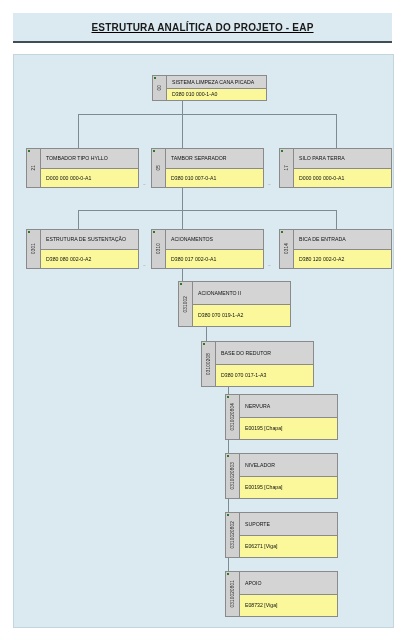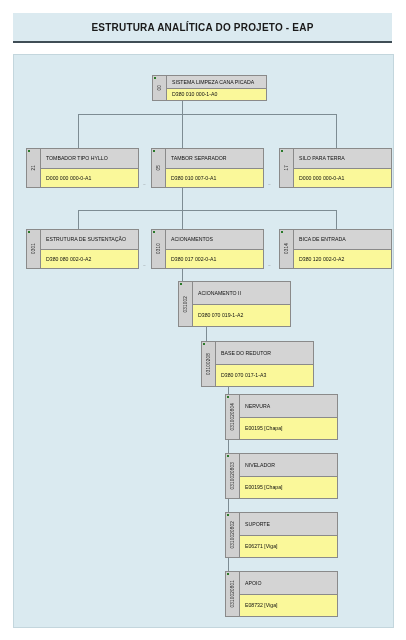--- a/index.html
+++ b/index.html
@@ -9,21 +9,21 @@
     font-family:"Liberation Sans", sans-serif;
     overflow:hidden;
   }
   .page{position:relative;width:406px;height:640px;}
 
   
   .title-bar{
     position:absolute;left:13px;top:13px;width:379px;height:28px;
     background:#dbeaf0;
     border-bottom:2px solid #3f4d55;
-    display:flex;align-items:center;justify-content:center;
+    display:flex;align-items:center;justify-content:center;text-decoration:underline;
   }
   .title-bar .title-text{
     font-size:10px;font-weight:bold;color:#1a1a1a;letter-spacing:.2px;
     white-space:nowrap;
   }
 
   
   .canvas{
     position:absolute;left:13px;top:54px;width:379px;height:572px;
     background:#daeaf0;

